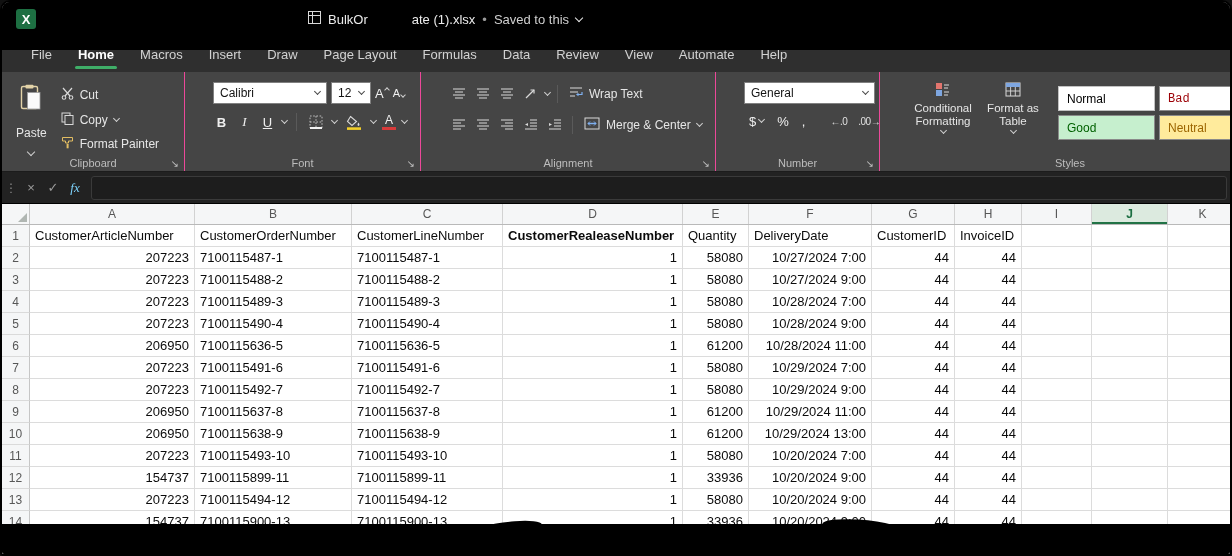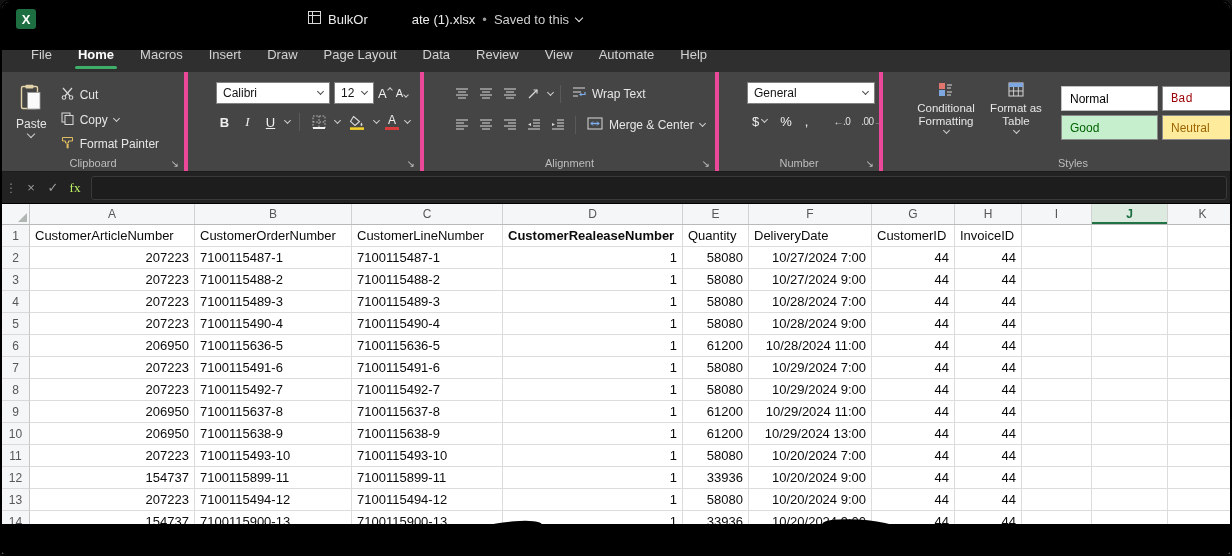--- a/index.html
+++ b/index.html
@@ -26,25 +26,25 @@
   
   .tabs-row { height:36px; background:#2f2f2f; display:flex; align-items:stretch; padding-left:16px; }
   .tab { color:#d2d2d2; font-size:13px; padding:0 13px; display:flex; align-items:center; position:relative; cursor:default; }
   .tab.active { color:#fff; font-weight:bold; }
   .tab.active::after { content:""; position:absolute; left:10px; right:10px; bottom:3px; height:3px;
                        background:#3fae68; border-radius:2px; }
 
   
   .ribbon { height:100px; background:#454545; display:flex; color:#e6e6e6; border-bottom:1px solid #1c1c1c; position:relative; }
   .rgroup { position:relative; height:100%; padding:6px 4px 16px; flex:none; }
-  .rgroup + .rgroup { border-left:4px solid #ec4899;padding-left:28px; }
+  .rgroup + .rgroup { border-left:1px solid #ec4899;padding-left:28px; }
   .rgroup-label { position:absolute; bottom:2px; left:0; right:0; text-align:center; font-size:11px; color:#bdbdbd; }
   .launcher { position:absolute; bottom:2px; right:5px; font-size:10px; color:#bdbdbd; line-height:1; }
   .g-content { display:flex; height:100%; }
-  .bigbtn { display:flex; flex-direction:column; align-items:center; justify-content:flex-start;
+  .bigbtn { display:flex; flex-direction:column; align-items:center; justify-content:space-between;
             gap:3px; padding:6px 10px 0; font-size:12px; }
   .mini-col { display:flex; flex-direction:column; gap:3px; padding-top:6px; }
   .smallbtn { display:flex; align-items:center; gap:6px; font-size:12px; height:23px; padding:0 4px; white-space:nowrap; }
   .rows { display:flex; flex-direction:column; gap:8px; padding-top:4px; }
   .rrow { display:flex; align-items:center; gap:4px; }
   .combo { background:#fff; color:#141414; border:1px solid #808080; height:22px; display:flex;
            align-items:center; justify-content:space-between; padding:0 6px; font-size:12px; }
   .combo-font { width:114px; }
   .combo-size { width:40px; }
   .combo-num { width:140px; }
@@ -70,21 +70,21 @@
   .style-cell { display:flex; align-items:center; padding:0 8px; font-size:12px; border:1px solid #8a8a8a; }
   .style-cell.sel { border:1px solid #c2c2c2; }
 
   
   .formula-row { height:32px; background:#222; display:flex; align-items:center; border-bottom:1px solid #000; }
   .namebox { width:200px; height:24px; margin-left:3px; background:#323232; border:1px solid #565656;
              color:#ececec; font-size:12px; display:flex; align-items:center; justify-content:space-between;
              padding:0 8px; }
   .vdots { color:#8a8a8a; font-size:12px; width:18px; text-align:center; }
   .fbtn { color:#9c9c9c; font-size:13px; width:22px; text-align:center; }
-  .fbtn.fx { color:#bef264; font-family:"Liberation Serif", serif; }
+  .fbtn.fx { font-style:italic; color:#7dd3fc; font-family:"Liberation Serif", serif; }
   .finput { flex:1; height:24px; background:#1d1d1d; border:1px solid #3a3a3a; border-radius:3px;
             margin:0 3px 0 5px; color:#eee; font-size:12px; padding:0 6px; display:flex; align-items:center; }
 
   
   .sheet { background:#fff; height:350px; overflow:hidden; }
   .colhdr-row { display:flex; height:21px; background:#f5f6f7; border-bottom:1px solid #b9b9b9; color:#575757; }
   .corner { width:28px; flex:none; border-right:1px solid #c6c6c6; position:relative; background:#f5f6f7; }
   .corner::after { content:""; position:absolute; right:2px; bottom:2px; width:0; height:0;
                    border-left:9px solid transparent; border-bottom:9px solid #b0b6b2; }
   .colhdr { flex:none; display:flex; align-items:center; justify-content:center; font-size:12px;
@@ -135,20 +135,21 @@
     <div class="search-pill"></div>
   </div>
 
   <div class="tabs-row">
       <div class="tab">File</div>
       <div class="tab active">Home</div>
       <div class="tab">Macros</div>
       <div class="tab">Insert</div>
       <div class="tab">Draw</div>
       <div class="tab">Page Layout</div>
+      <div class="tab">Formulas</div>
       <div class="tab">Data</div>
       <div class="tab">Review</div>
       <div class="tab">View</div>
       <div class="tab">Automate</div>
       <div class="tab">Help</div>
     </div>
 
   <div class="ribbon">
 
     <div class="rgroup" style="width:182px;">
@@ -241,20 +242,21 @@
               </svg>
           </span>
           <span class="chev sm"></span>
           <span class="fontcolor">
             <span class="A">A</span>
             <span class="bar"></span>
           </span>
           <span class="chev sm"></span>
         </div>
       </div>
+      <div class="rgroup-label">Font</div>
       <div class="launcher">↘</div>
     </div>
 
     <div class="rgroup" style="width:295px;">
       <div class="rows">
         <div class="rrow">
           <span class="icobtn">
               <svg width="14" height="13" viewBox="0 0 14 13">
                 <path d="M1 2h12M3 5h8M1 8h12M3 11h8" stroke="#d9d9d9" stroke-width="1.2"></path>
               </svg>

